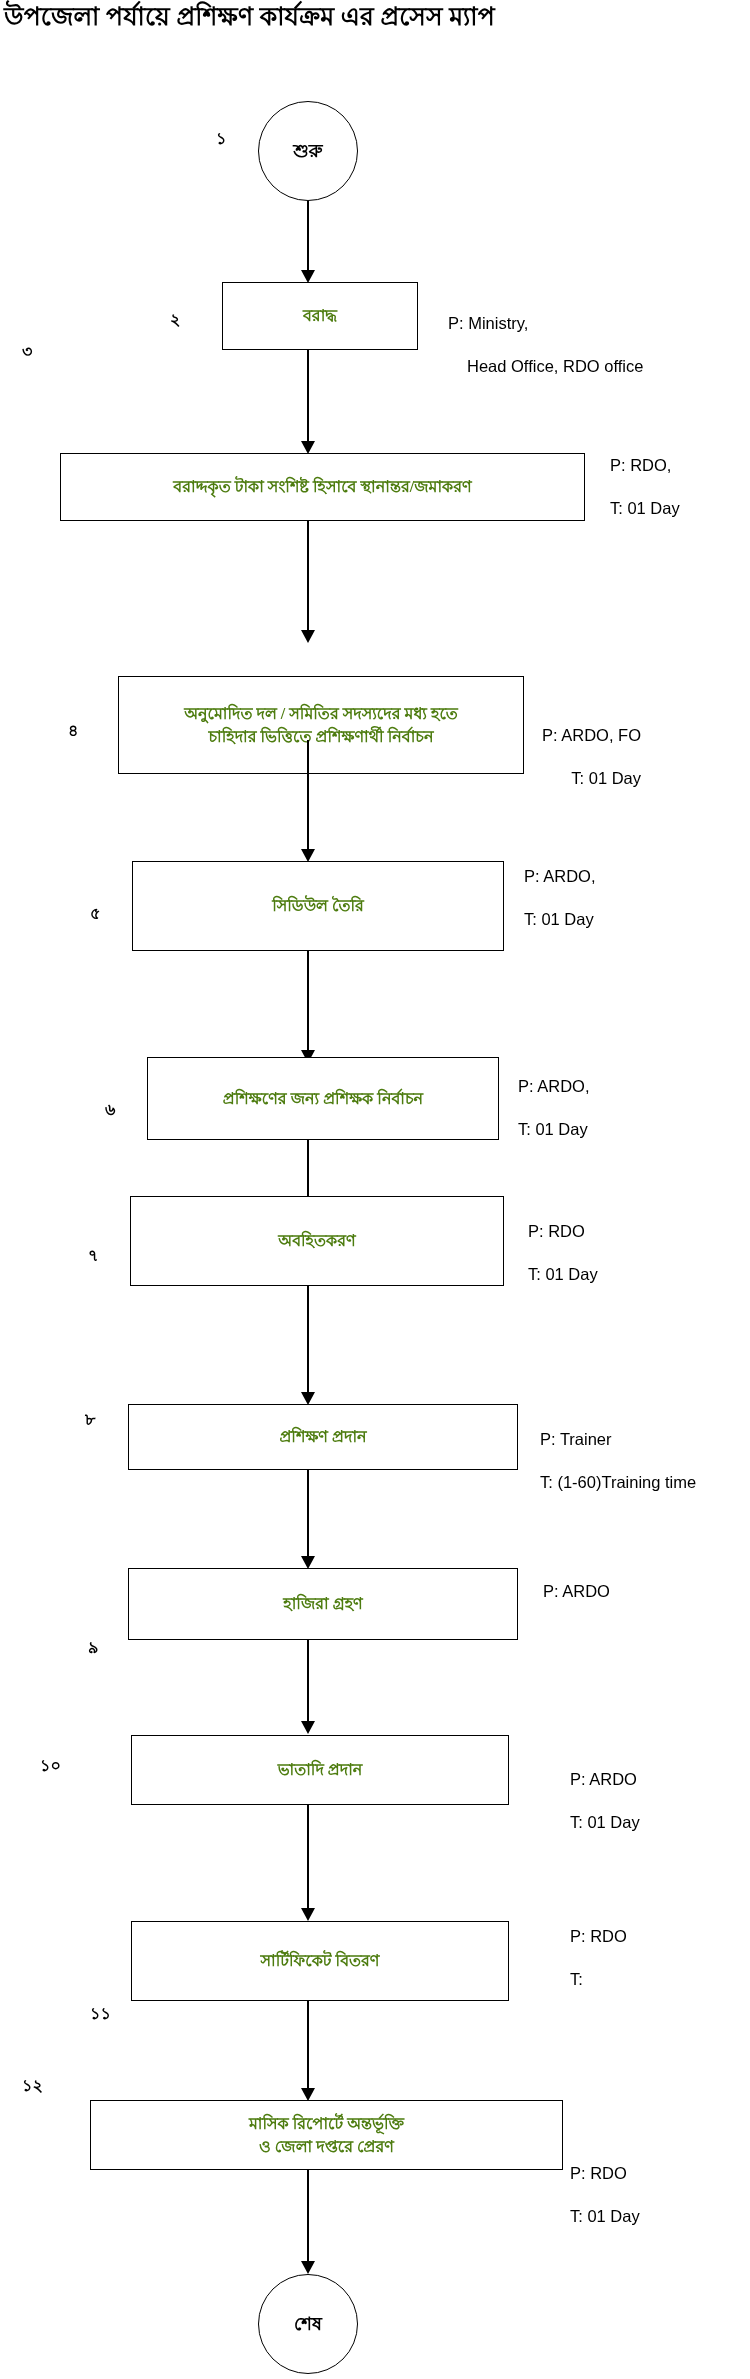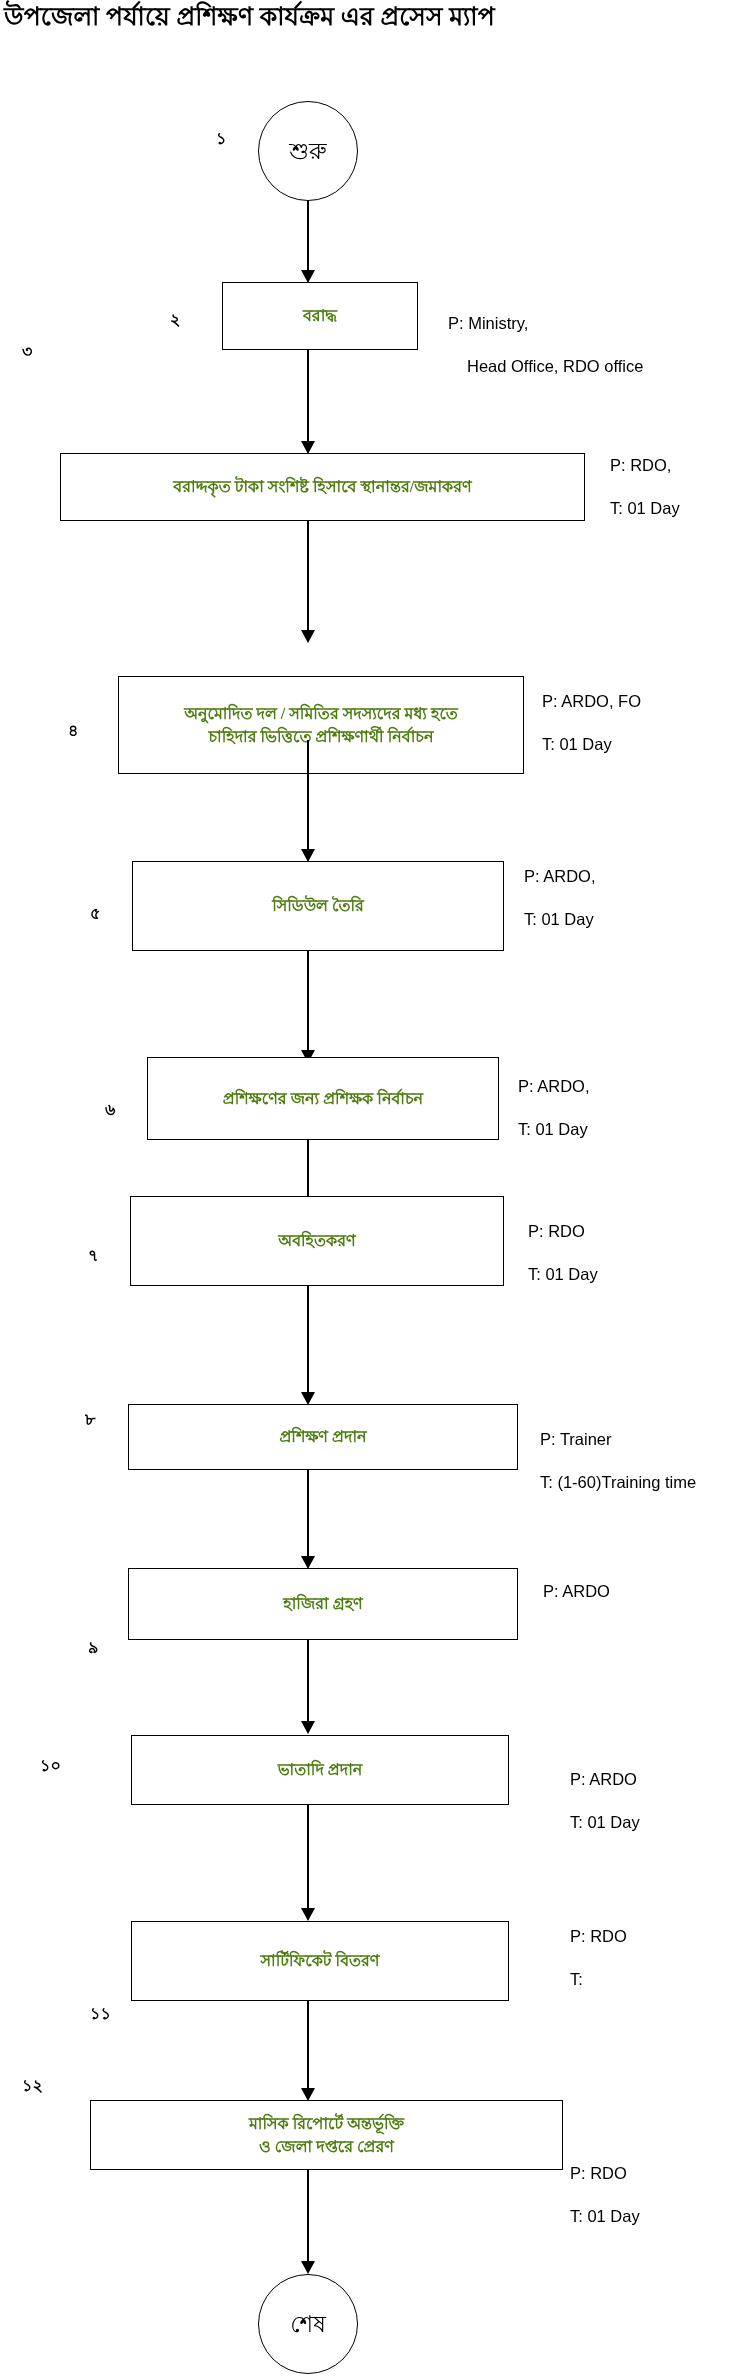--- a/index.html
+++ b/index.html
@@ -47,22 +47,22 @@
     position: absolute;
     border: 1.4px solid #000;
     border-radius: 50%;
     background: #fff;
     display: flex;
     align-items: center;
     justify-content: center;
   }
   .terminator .t-label {
     font-family: "Liberation Serif", serif;
-    font-size: 23px;
-    font-weight: 400;
+    font-size: 18px;
+    font-weight: 700;
     color: #000;
     line-height: 1;
   }
 
   
   .pbox {
     position: absolute;
     border: 1.4px solid #000;
     background: #fff;
     display: flex;
@@ -166,21 +166,21 @@
 
   <div class="stepnum" style="left:68px; top:723px;">৪</div>
 
   <div class="pbox" style="left:118px; top:676px; width:406px; height:98px;">
     <span class="p-label">
       <span style="display:block">অনুমোদিত দল / সমিতির সদস্যদের মধ্য হতে</span>
       <span style="display:block">চাহিদার ভিত্তিতে প্রশিক্ষণার্থী নির্বাচন</span>
     </span>
   </div>
 
-  <div class="annot" style="left:542px; top:670px;">
+  <div class="annot" style="left:542px; top:704px;text-align:right;">
     <span class="ln">P:  ARDO, FO</span>
     <span class="ln">T:  01 Day</span>
   </div>
 
   <div class="conn" style="left:307px; top:740px; height:116px;"></div>
   <div class="arrowhead" style="left:301px; top:849px;"></div>
 
   <div class="stepnum" style="left:90px; top:906px;">৫</div>
 
   <div class="pbox" style="left:132px; top:861px; width:372px; height:90px;">

